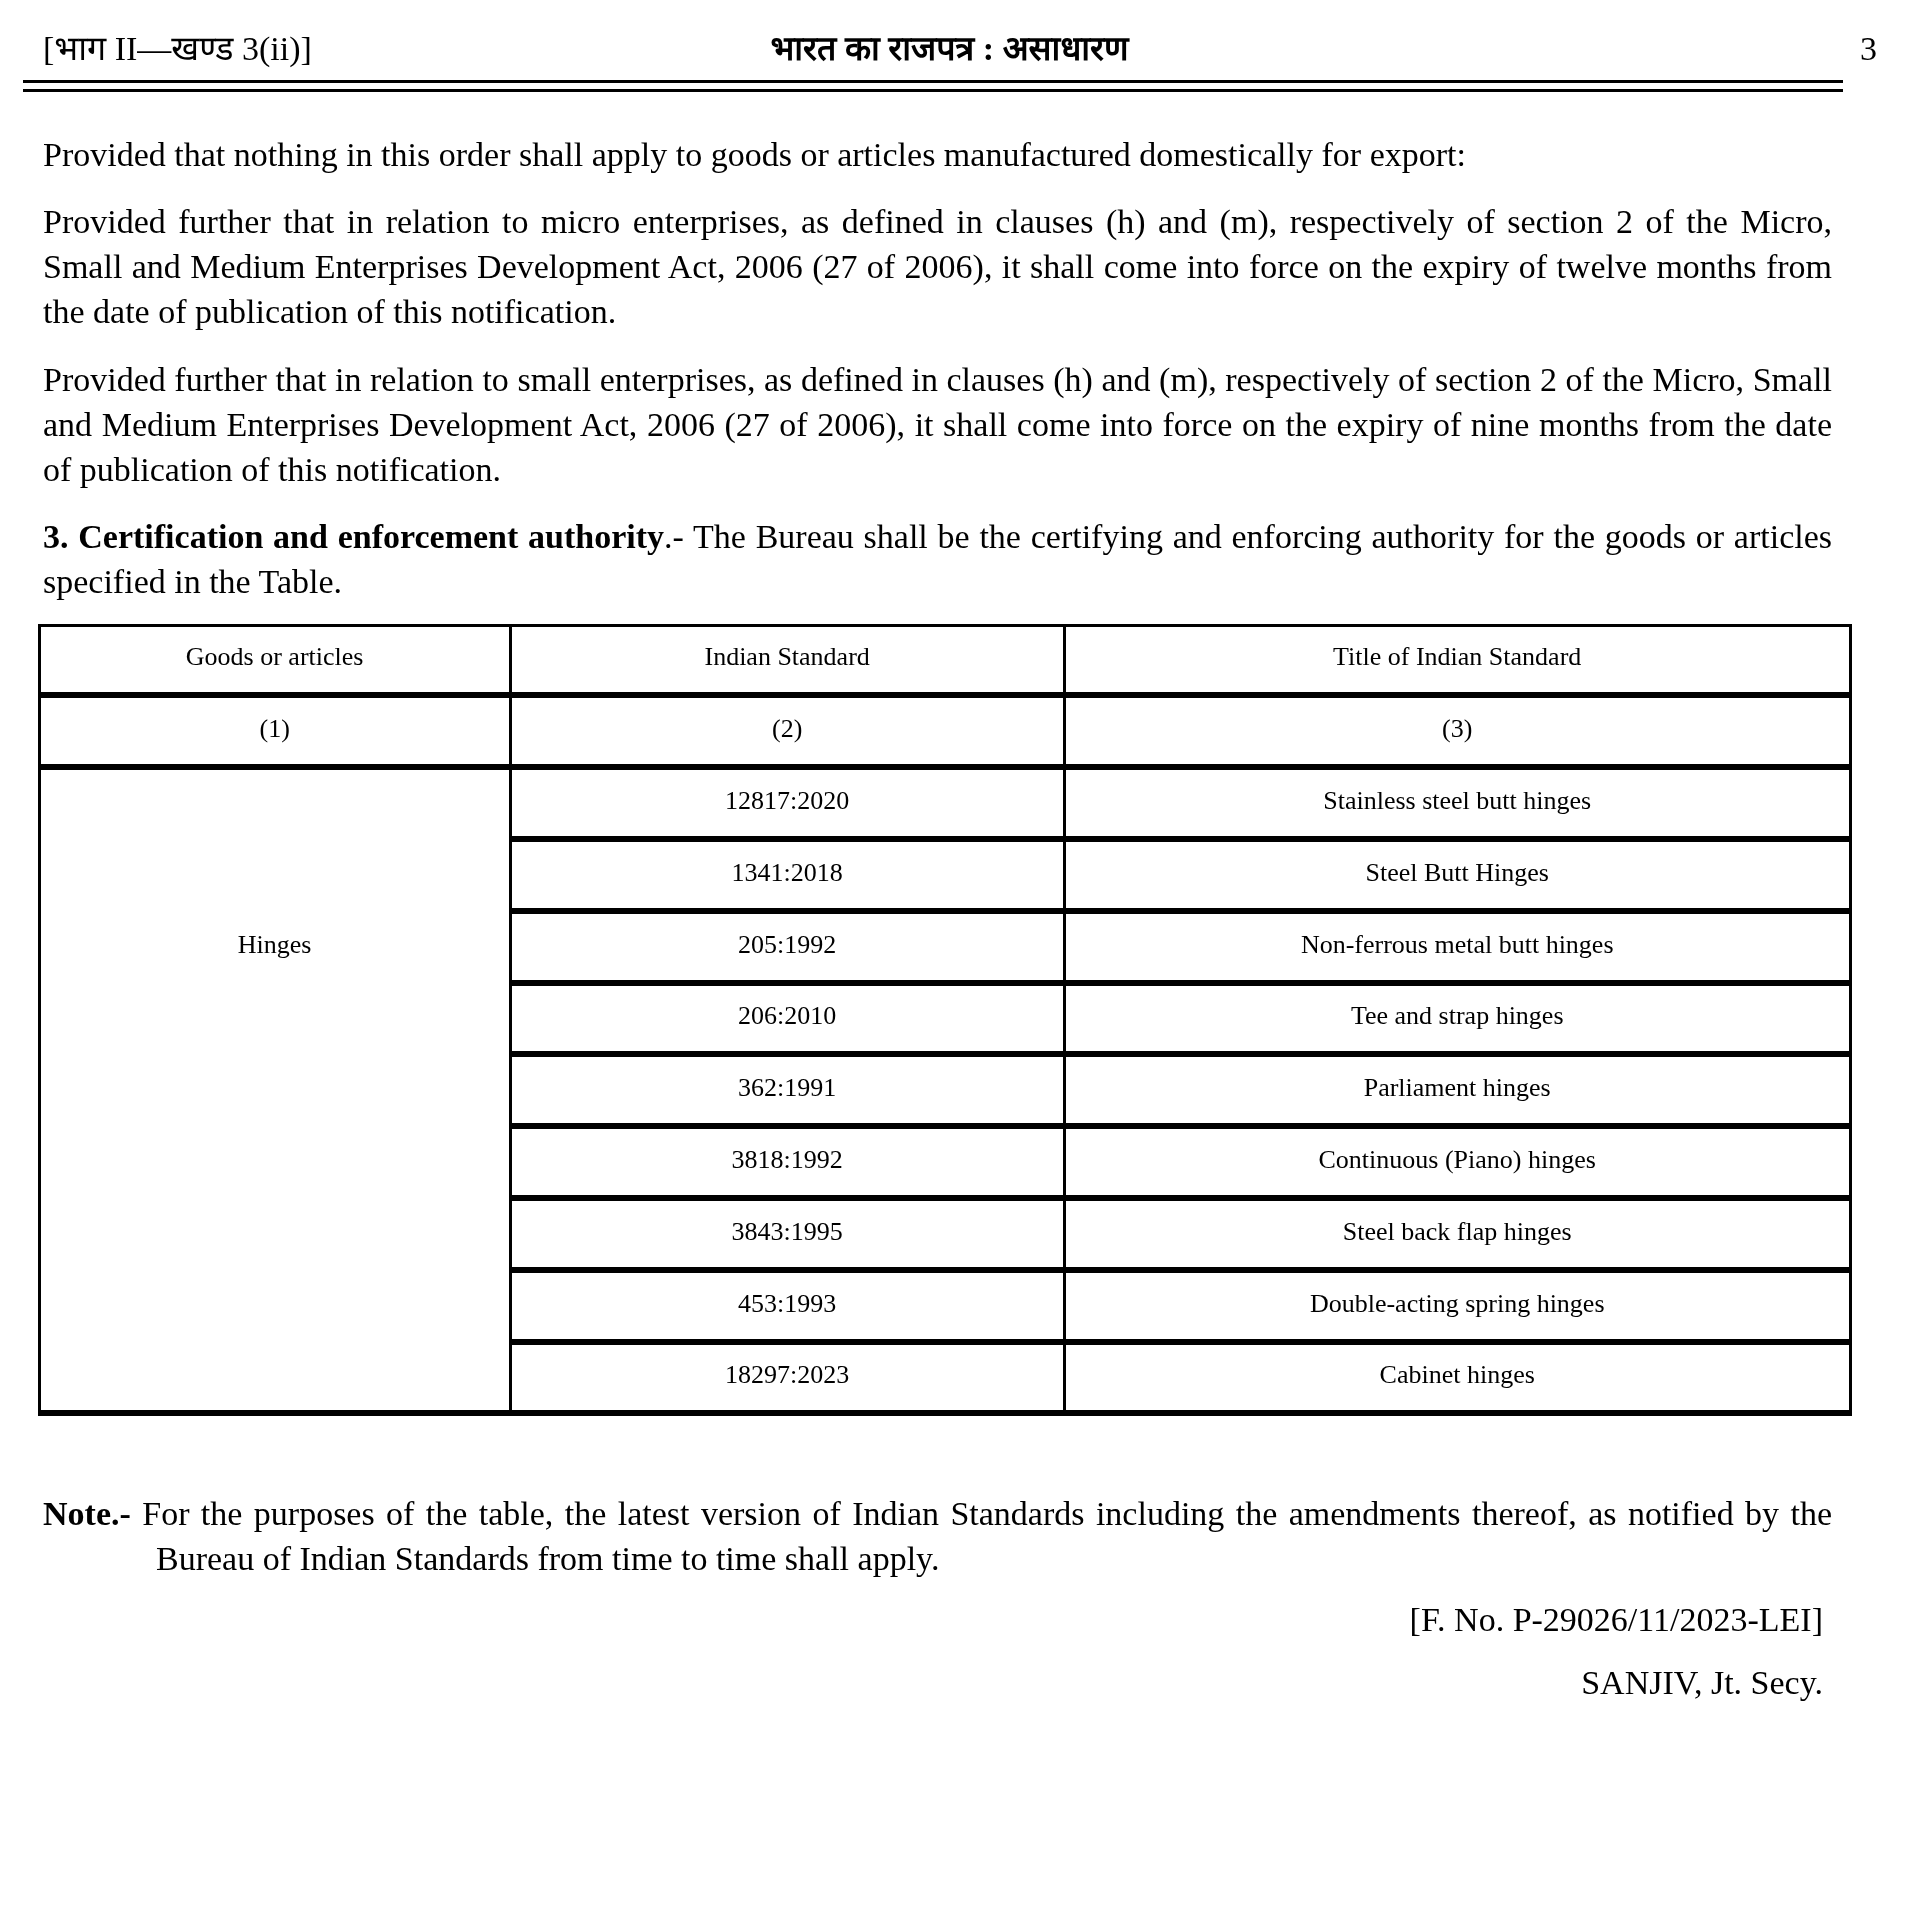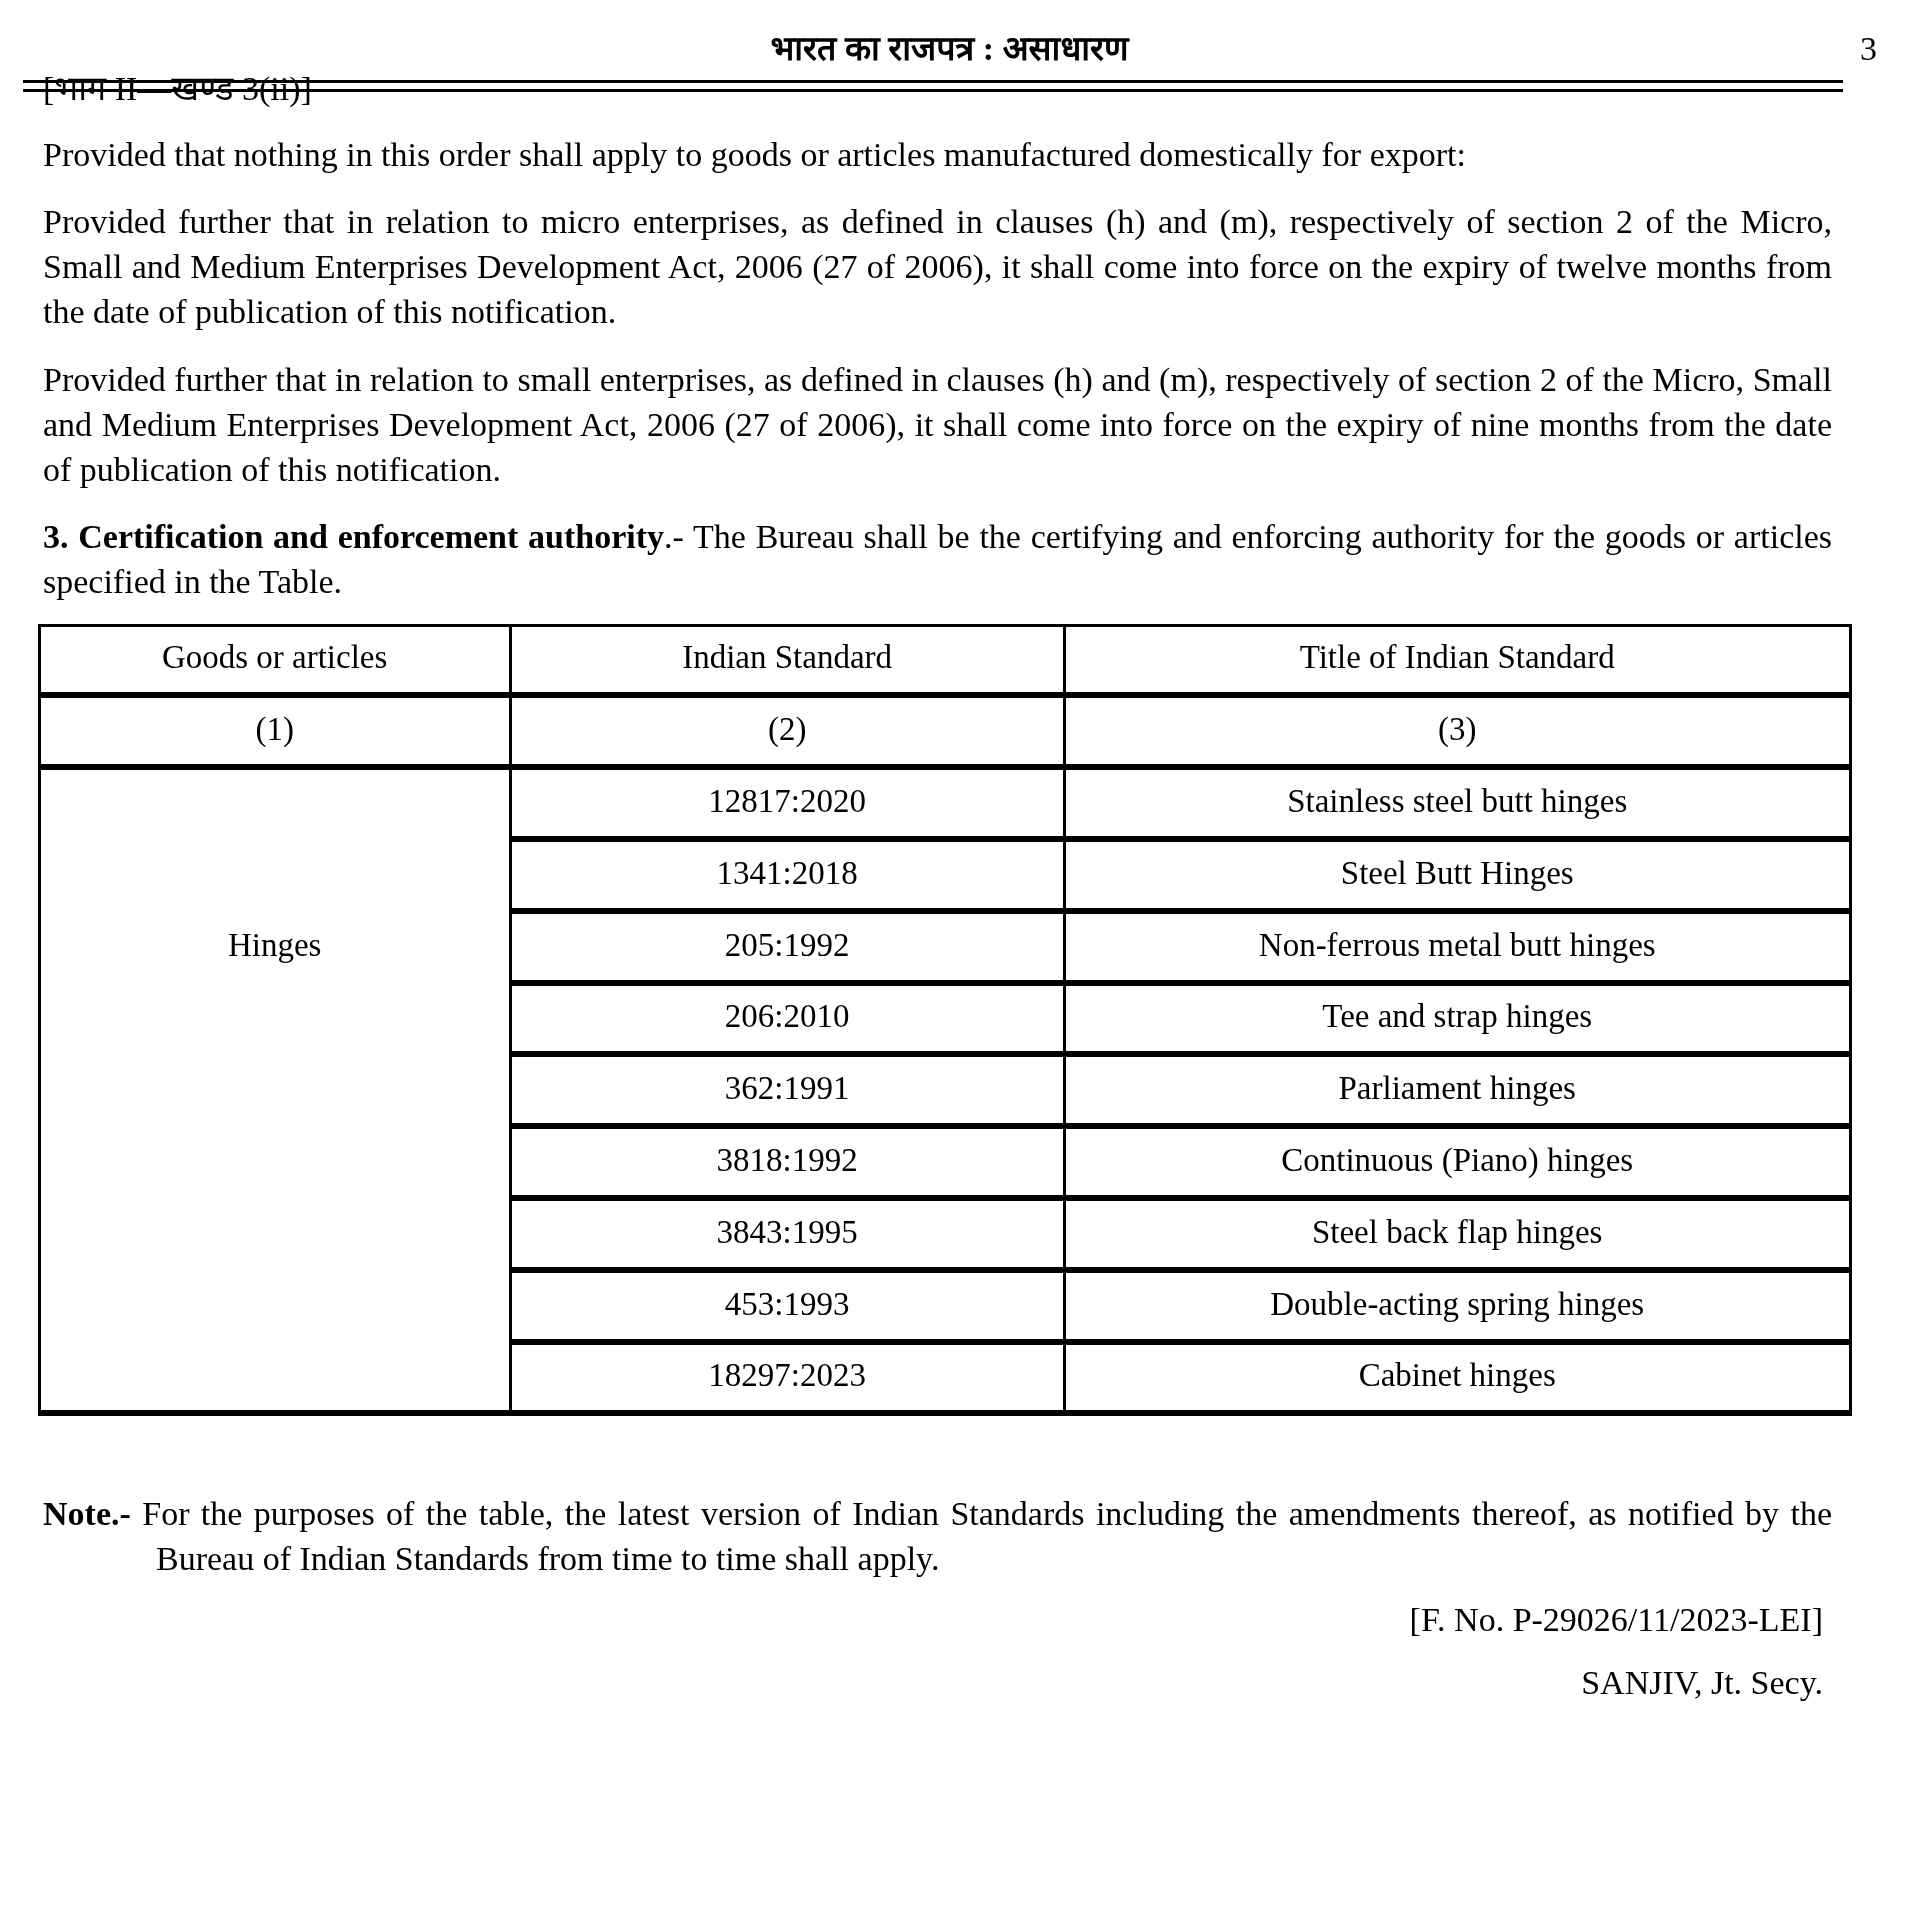--- a/index.html
+++ b/index.html
@@ -7,41 +7,41 @@
     width: 1924px; height: 1924px;
     color: #000000;
     font-family: "Liberation Serif", "DejaVu Serif", serif;
     font-size: 34px; line-height: 45px;
     overflow: hidden;
   }
   .page { padding: 25.6px 92px 0 43px; position: relative; }
 
   
   .page-header { position: relative; height: 48px; }
-  .hdr-left  { position: absolute; left: 0; top: 0; white-space: nowrap; margin-top: 40px; }
+  .hdr-left  { position: absolute; left: 0; top: 0; white-space: nowrap; }
   .hdr-center{ position: absolute; left: 50%; transform: translateX(-50%); top: 0; font-weight: bold; white-space: nowrap; margin-left: 12px; }
   .hdr-right { position: absolute; right: -45px; top: 0; }
   .double-rule {
     margin-left: -20px; margin-right: -11.3px;
     border-top: 3.8px solid #000; border-bottom: 3px solid #000;
     height: 6px; margin-top: 6px;
   }
 
   
   .par { text-align: justify; margin: 22.5px 0 0 0; }
   .par.first { margin-top: 40px; }
   .par.section { }
   .bold { font-weight: bold; }
 
   
   .table-title { margin-top: 30px; text-align: center; font-weight: bold; letter-spacing: 1.5px; }
   table.standards {
     margin-top: 19.5px; margin-left: -5.3px;
     width: 1814px; border-collapse: collapse; table-layout: fixed;
-    text-align: center; font-size: 33px; line-height: 42px;
+    text-align: center; font-size: 26px; line-height: 42px;
   }
   table.standards { border: 3.8px solid #000; border-bottom-width: 6.8px; }
   table.standards th, table.standards td {
     border-left: 3px solid #000; border-right: 3px solid #000;
     border-bottom: 6px solid #000;
     vertical-align: top; font-weight: normal;
     height: 56px; padding: 9.8px 7.5px 0 7.5px;
   }
   td.goods { position: relative; }
   .goods-label { position: absolute; left: 0; right: 0; top: 24%; text-align: center; }

